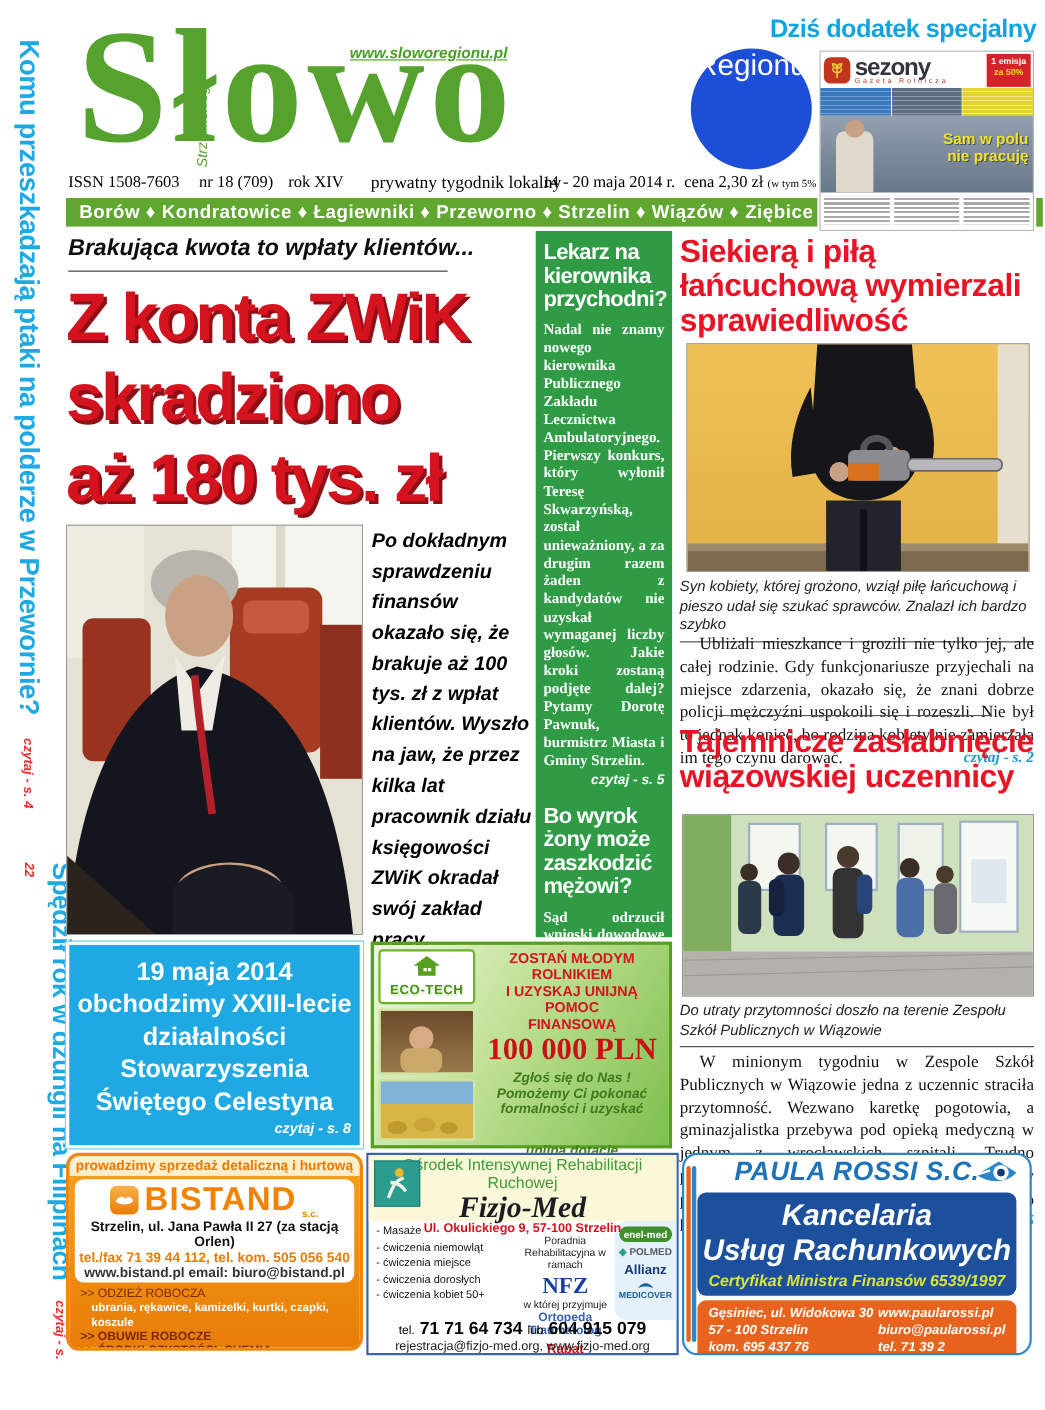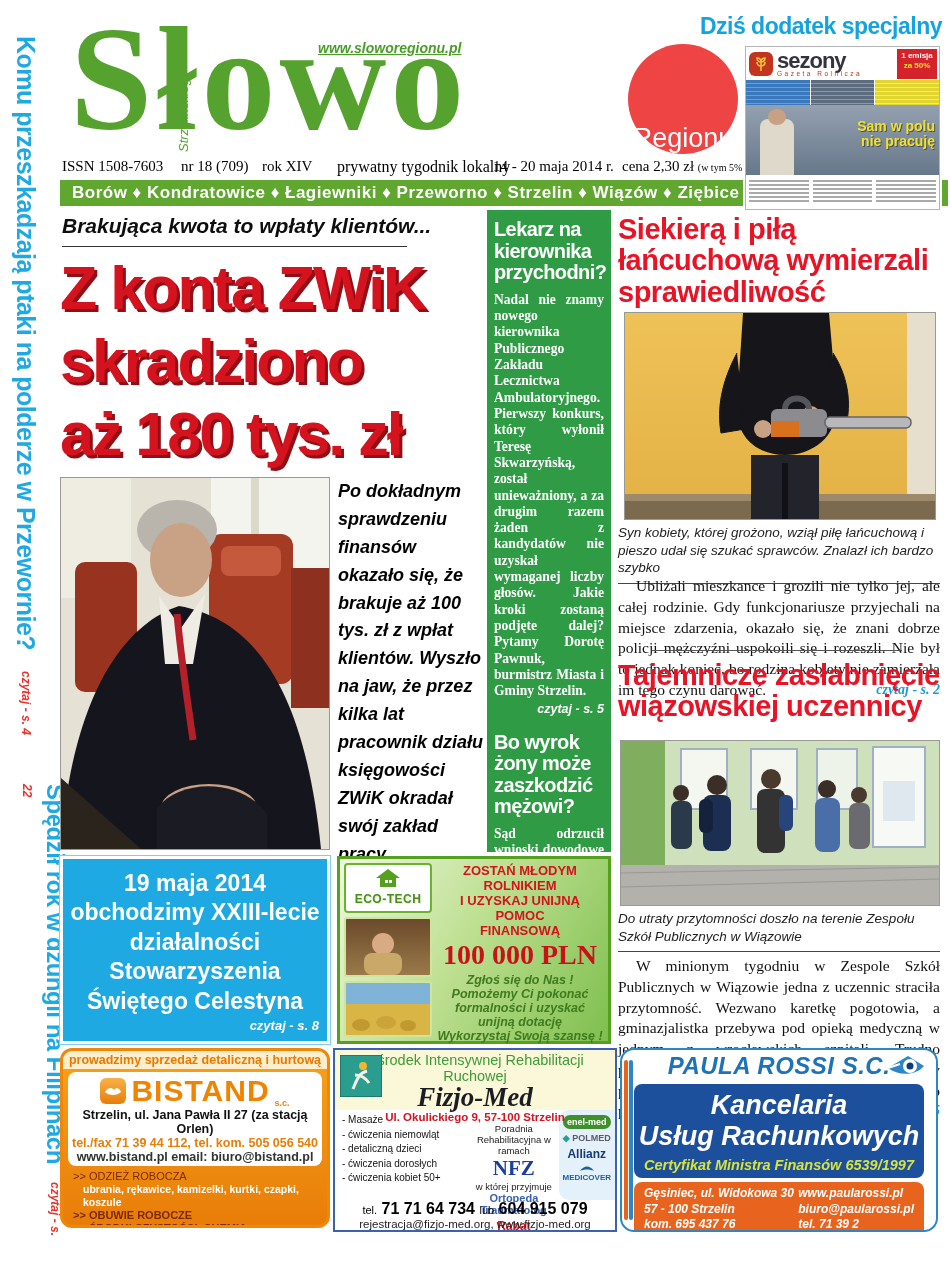--- a/index.html
+++ b/index.html
@@ -33,22 +33,22 @@
     <span style="font-size:12px;color:#e8312a;font-style:italic;margin-top:12px;letter-spacing:0;">czytaj - s. 22</span>
   </div>
 
   <a class="abs" style="left:318px;top:40px;color:#4a9e28;font-weight:bold;font-style:italic;font-size:14px;text-decoration:underline;">www.sloworegionu.pl</a>
 
   <div class="abs ser" style="left:70px;top:4px;font-size:148px;line-height:150px;font-weight:bold;color:#56a22e;letter-spacing:4px;">Słowo</div>
 
   <div class="abs" style="left:176px;top:152px;transform:rotate(-90deg);transform-origin:left top;
               color:#56a22e;font-style:italic;font-size:13px;width:100px;">Strzelińskiego</div>
 
-  <div class="abs" style="left:628px;top:44px;width:110px;height:110px;border-radius:50%;background:#ef4444;
-              display:flex;align-items:flex-end;justify-content:center;">
+  <div class="abs" style="left:628px;top:44px;width:110px;height:110px;border-radius:50%;background:#1d4ed8;
+              display:flex;align-items:flex-start;justify-content:center;">
     <span style="color:#fff;font-size:27px;">Regionu</span>
   </div>
 
   <div class="abs" style="left:690px;top:13px;width:252px;text-align:right;color:#12a3e0;font-weight:bold;font-size:23px;letter-spacing:-0.5px;">Dziś dodatek specjalny</div>
 
   <div class="abs" style="left:745px;top:46px;width:193px;height:162px;background:#fff;border:1px solid #b5b5b5;box-shadow:0 0 0 2px #fff;z-index:5;">
     <div style="display:flex;align-items:center;height:30px;padding:2px 2px 0 3px;">
       <span style="width:24px;height:24px;border-radius:6px;background:#c2341e;display:flex;align-items:center;justify-content:center;">
         <svg width="16" height="16" viewBox="0 0 16 16">
             <path d="M8 15 V4 M8 6 C5 6 4 4 4 2 C6 2 8 3 8 6 M8 6 C11 6 12 4 12 2 C10 2 8 3 8 6 M8 10 C5 10 4 8 4 6 M8 10 C11 10 12 8 12 6" stroke="#f2c03a" stroke-width="1.6" fill="none"></path>
@@ -257,21 +257,21 @@
       </div>
     </div>
     <div style="flex:1;text-align:center;padding:4px 4px 2px 0;display:flex;flex-direction:column;">
       <span style="font-size:13px;font-weight:bold;color:#d5131f;">ZOSTAŃ MŁODYM ROLNIKIEM</span>
       <span style="font-size:13px;font-weight:bold;color:#d5131f;">I UZYSKAJ UNIJNĄ POMOC</span>
       <span style="font-size:13px;font-weight:bold;color:#d5131f;">FINANSOWĄ</span>
       <span class="ser" style="font-size:28px;font-weight:bold;color:#c81218;margin:1px 0 2px;">100 000 PLN</span>
       <span style="font-size:12.5px;font-style:italic;font-weight:bold;color:#3f7a1e;">Zgłoś się do Nas !</span>
       <span style="font-size:12.5px;font-style:italic;font-weight:bold;color:#3f7a1e;">Pomożemy Ci pokonać</span>
       <span style="font-size:12.5px;font-style:italic;font-weight:bold;color:#3f7a1e;">formalności i uzyskać</span>
-      <span style="font-size:12.5px;font-style:italic;font-weight:bold;color:#3f7a1e;">unijną dotację</span>
+      <span style="font-size:12.5px;font-style:italic;font-weight:bold;color:#3f7a1e;margin-top:24px;">unijną dotację</span>
       <span style="font-size:12.5px;font-style:italic;font-weight:bold;color:#3f7a1e;">Wykorzystaj Swoją szansę !</span>
       <span style="display:flex;align-items:center;margin-top:auto;">
         <span style="font-size:24px;font-weight:bold;color:#fff;text-shadow:2px 2px 0 #3f7a1e;letter-spacing:-1px;">ECO-TECH</span>
         <span style="margin-left:6px;text-align:left;line-height:1.2;">
           <span style="display:block;font-size:11px;font-weight:bold;color:#fff;">502-097-938</span>
           <span style="display:block;font-size:11px;font-weight:bold;color:#fff;">biuro@eco-tech.org.pl</span>
         </span>
       </span>
     </div>
   </div>
@@ -311,21 +311,21 @@
           </svg>
       </span>
       <div style="text-align:center;color:#3f9b35;font-size:14.5px;padding-top:2px;">Ośrodek Intensywnej Rehabilitacji Ruchowej</div>
       <div class="ser" style="text-align:center;font-style:italic;font-weight:bold;font-size:27px;color:#1c1c24;line-height:1;">Fizjo-Med</div>
       <div style="text-align:center;color:#d5131f;font-weight:bold;font-size:11.5px;">Ul. Okulickiego 9, 57-100 Strzelin</div>
     </div>
     <div style="display:flex;height:90px;">
       <div style="width:128px;padding:3px 0 0 7px;font-size:10px;line-height:1.45;color:#111;">
         <div>- Masaże</div>
         <div>- ćwiczenia niemowląt</div>
-        <div>- detaliczną dzieci</div>
+        <div>- ćwiczenia miejsce</div>
         <div>- ćwiczenia dorosłych</div>
         <div>- ćwiczenia kobiet 50+</div>
 
       </div>
       <div style="width:90px;text-align:center;padding-top:13px;">
         <div style="font-size:9.5px;color:#222;">Poradnia Rehabilitacyjna w ramach</div>
         <div class="ser" style="font-size:21px;font-weight:bold;color:#1a3fa0;">NFZ</div>
         <div style="font-size:9.5px;color:#222;">w której przyjmuje</div>
         <div style="font-size:11px;font-weight:bold;color:#3a62b0;">Ortopeda Traumatolog</div>
         <div style="font-size:12px;font-weight:bold;color:#d5131f;margin-top:3px;">Rabat</div>

